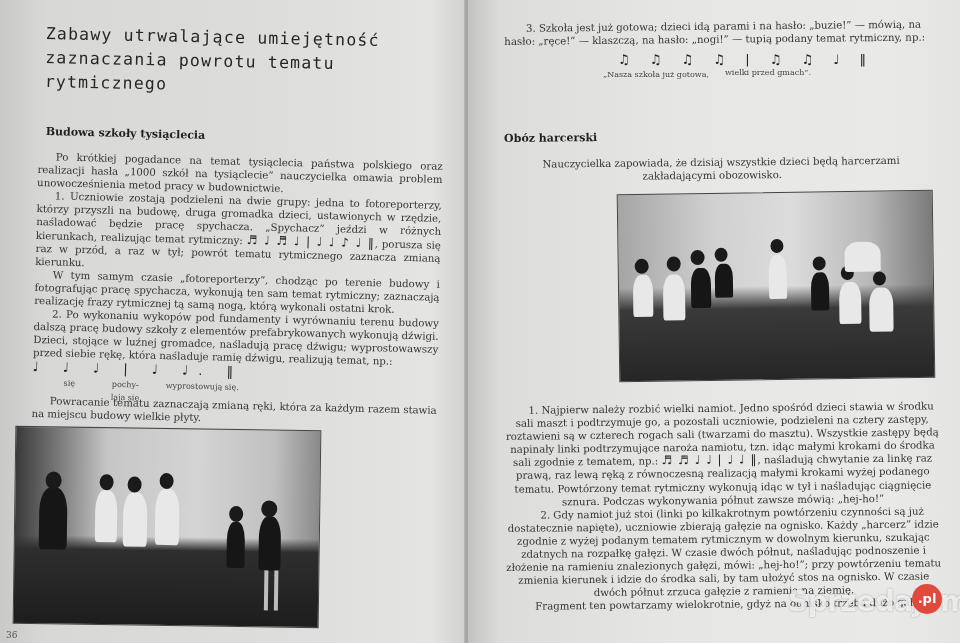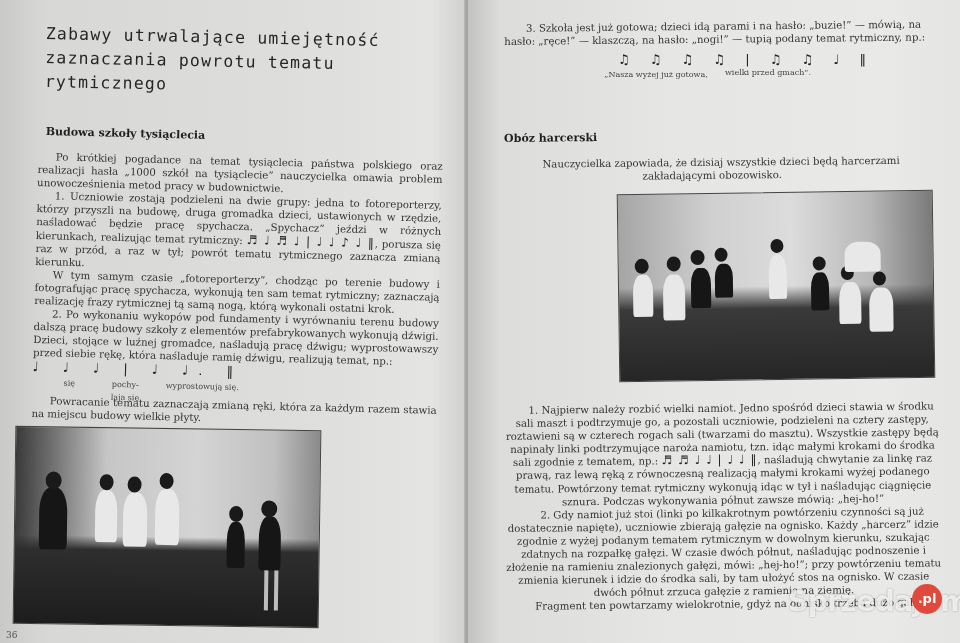--- a/index.html
+++ b/index.html
@@ -130,21 +130,21 @@
   <div class="page-number">36</div>
 </div>
 
 <div class="gutter"></div>
 
 <div class="page page-right">
   <div class="para rot-r" style="left:34px; top:22px; width:425px;">
     <p>3. Szkoła jest już gotowa; dzieci idą parami i na hasło: „buzie!” — mówią, na hasło: „ręce!” — klaszczą, na hasło: „nogi!” — tupią podany temat rytmiczny, np.:</p>
   </div>
   <div class="note-line" style="left:150px; top:52px; letter-spacing:8px;">♫ ♫ ♫ ♫ | ♫ ♫ ♩ ‖</div>
-  <div class="lyric" style="left:128px; top:70px; width:120px;">„Nasza wyżej już gotowa,</div>
+  <div class="lyric" style="left:128px; top:70px; width:120px;">„Nasza szkoła już gotowa,</div>
   <div class="lyric" style="left:250px; top:68px; width:100px;">wielki przed gmach”.</div>
 
   <div class="section-head rot-r" style="left:36px; top:132px;">Obóz harcerski</div>
 
   <div class="para rot-r" style="left:34px; top:158px; width:420px;">
     <p>Nauczycielka zapowiada, że dzisiaj wszystkie dzieci będą harcerzami zakładającymi obozowisko.</p>
   </div>
 
   <div class="photo photo-right" style="left:150px;">
     <div class="figure fig-light" style="left:14px; top:80px; width:20px; height:42px;"></div>

